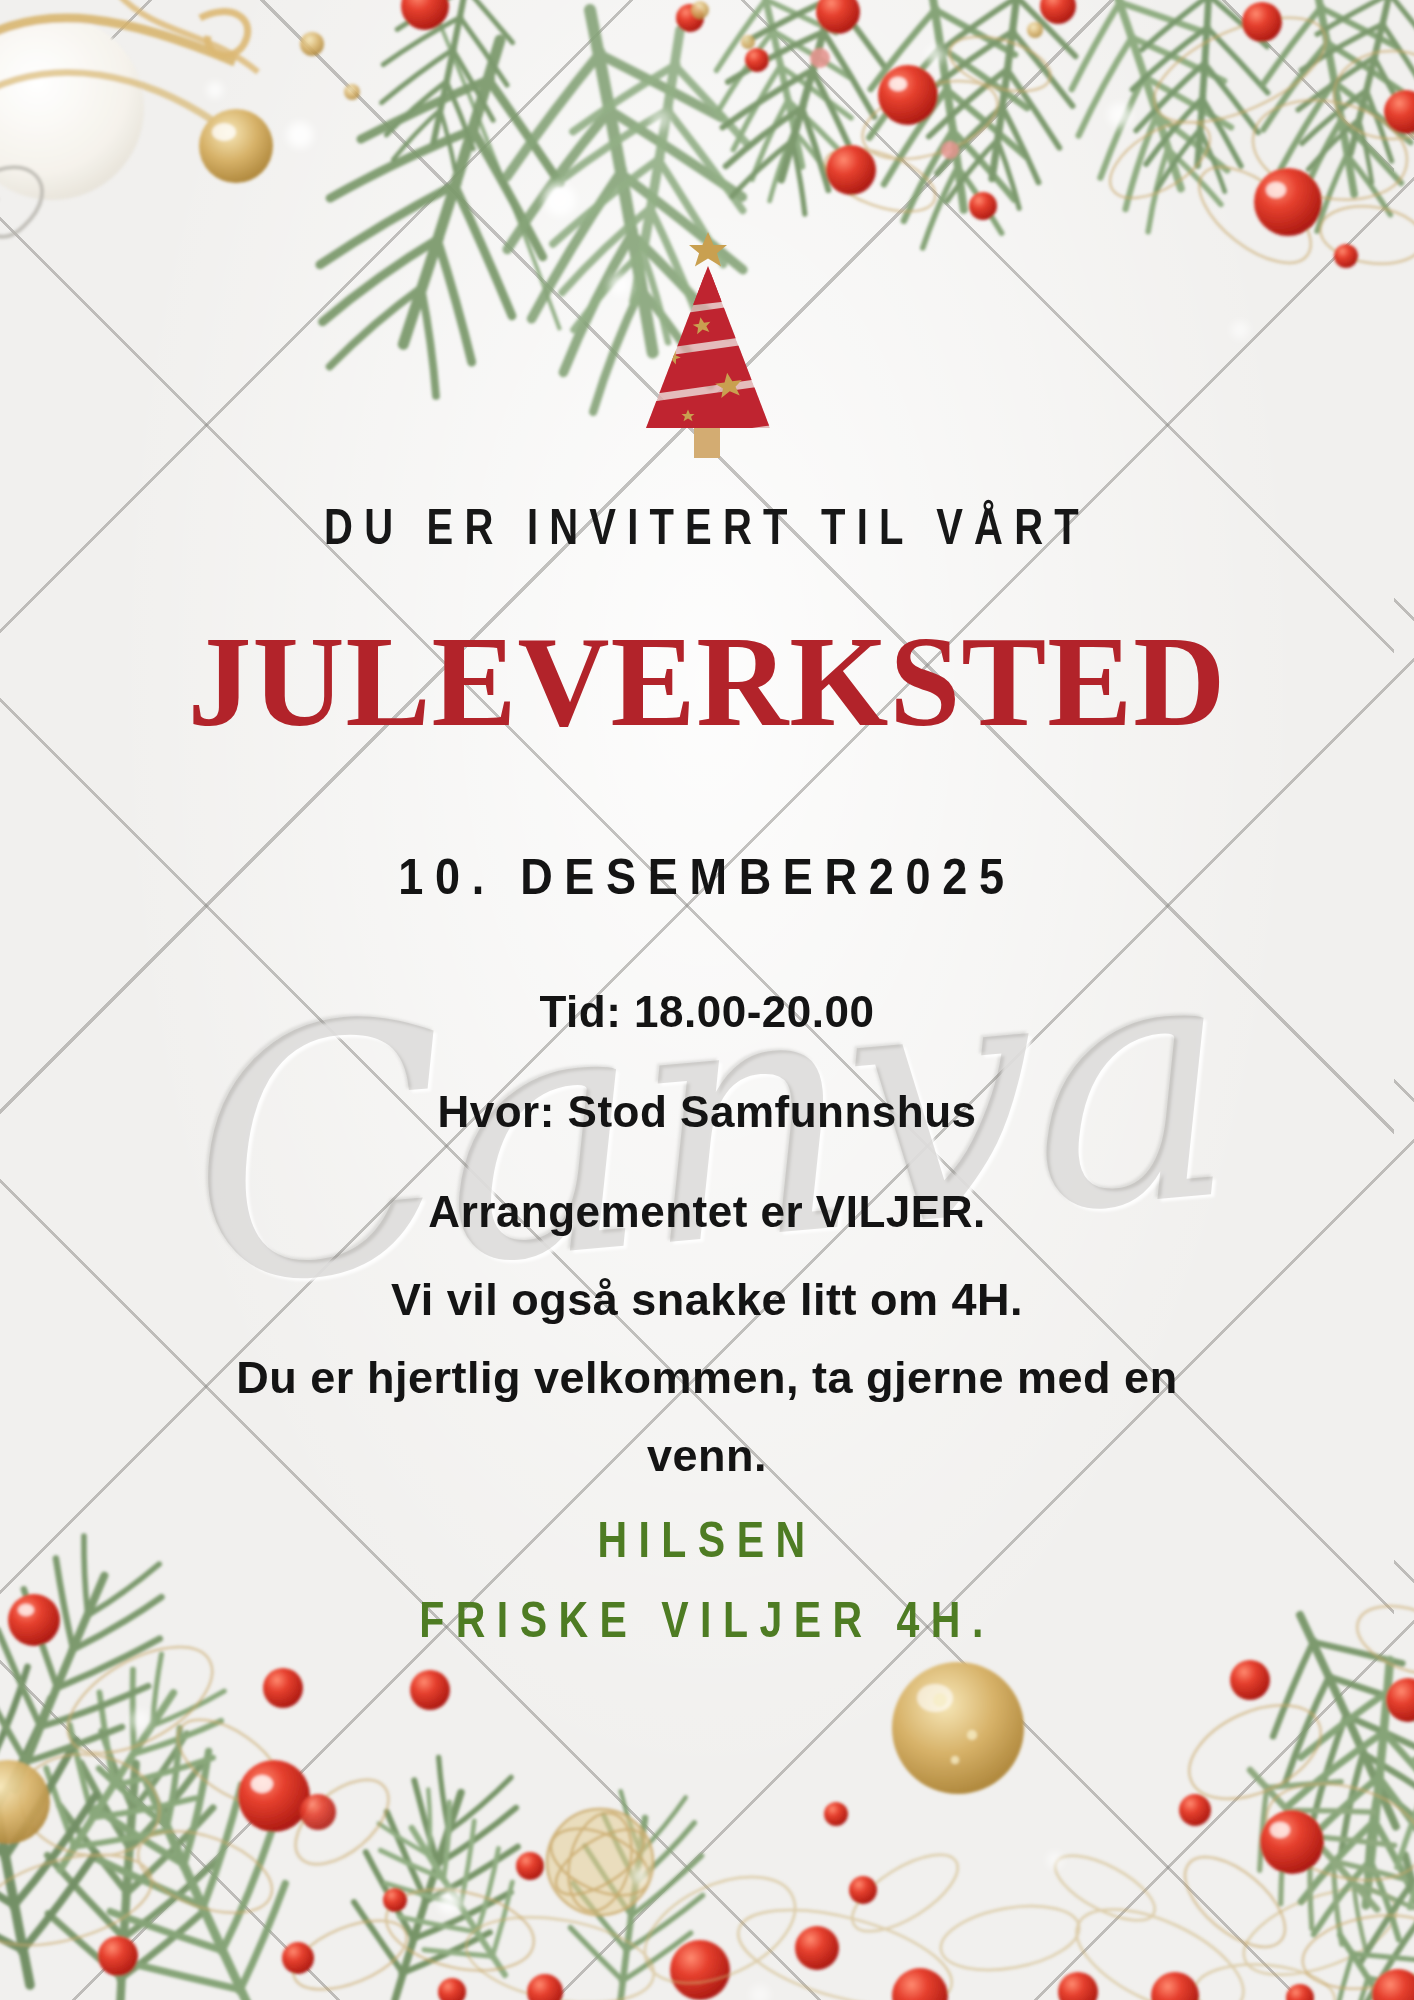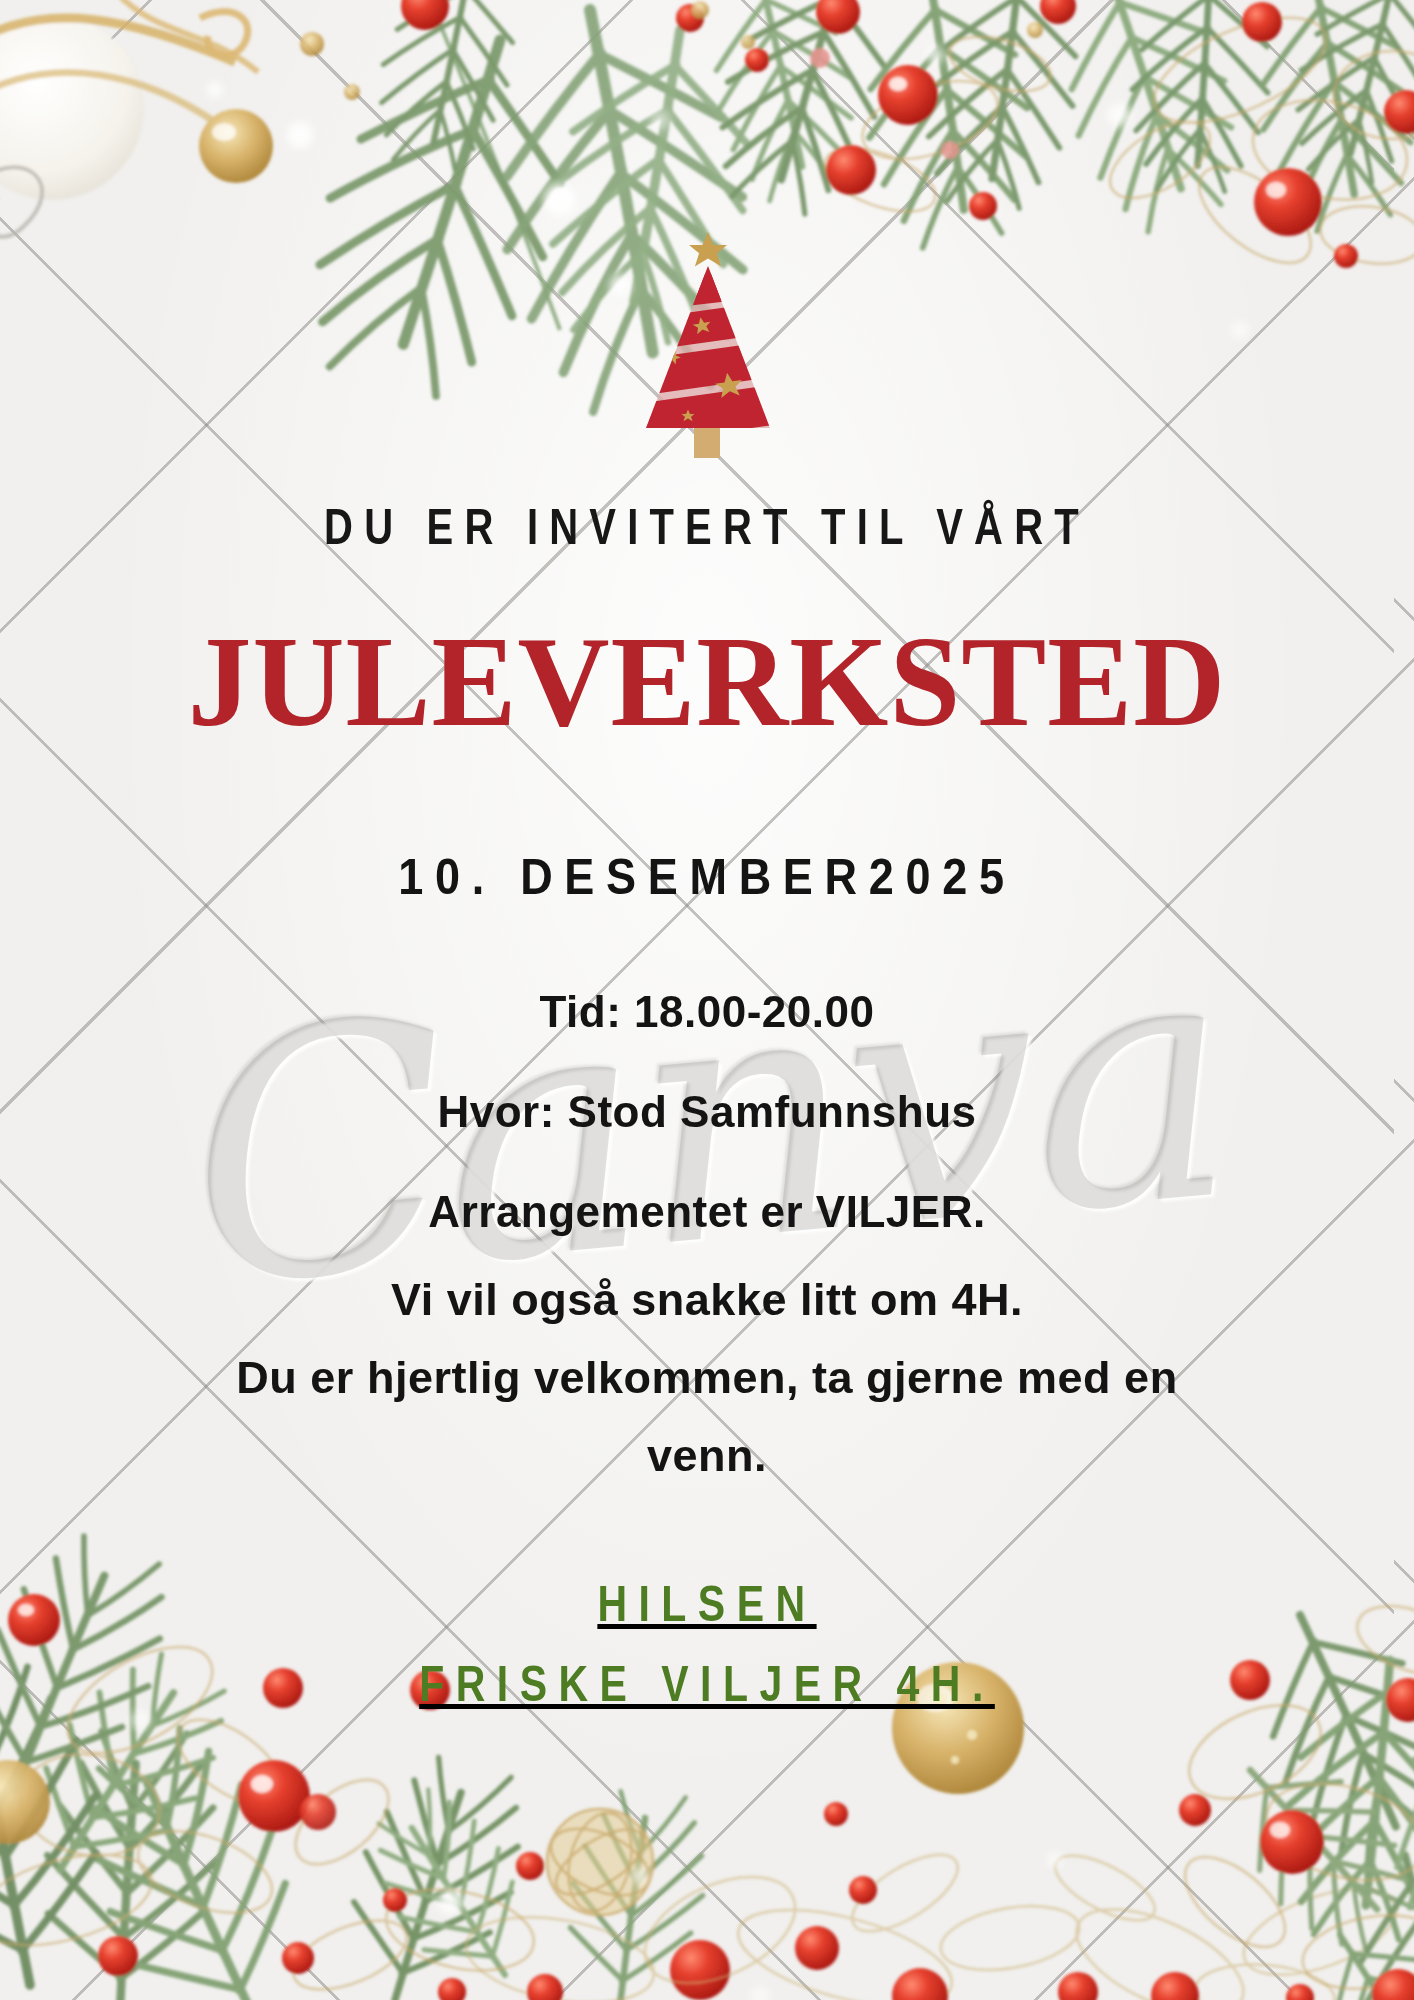--- a/index.html
+++ b/index.html
@@ -39,21 +39,21 @@
     font-size:130px;letter-spacing:1px;color:#b2232a;transform:scaleX(.98);
   }
   .date{
     top:848px;font-size:50px;font-weight:700;color:#141414;
     letter-spacing:13px;transform:scaleX(.90);
   }
   .details{top:962px;}
   .detail-line{font-size:44px;font-weight:700;color:#141414;line-height:100px;letter-spacing:.5px;}
   .message{top:1261px;}
   .msg-line{font-size:45px;font-weight:700;color:#141414;line-height:78px;letter-spacing:.5px;}
-  .signoff{top:1564px;text-decoration:underline;}
+  .signoff{top:1500px;}
   .signoff-line{
     font-size:50px;font-weight:700;color:#4e7c23;
     letter-spacing:14px;line-height:80px;transform:scaleX(.82);
   }
 </style>
 </head>
 <body>
 
 <div class="poster">
 

